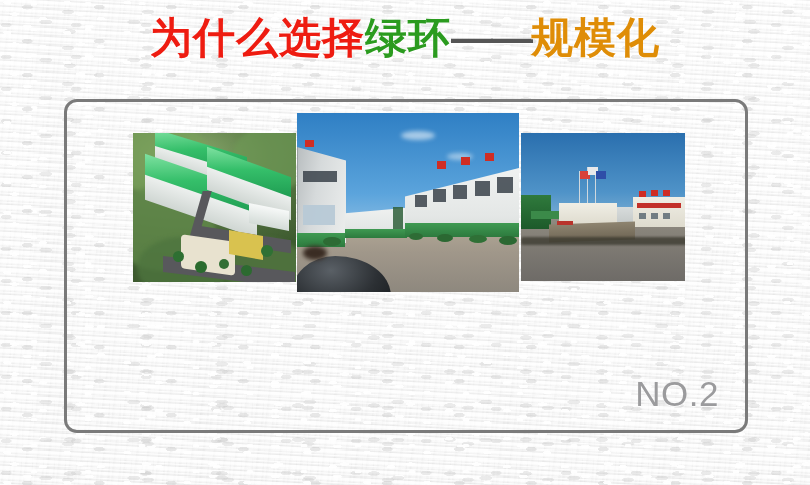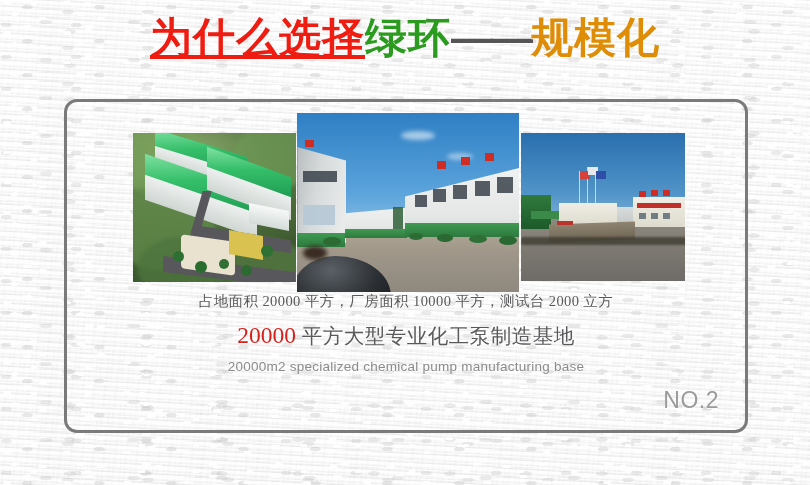--- a/index.html
+++ b/index.html
@@ -56,21 +56,21 @@
   #main-title {
     margin: 0;
     padding-top: 14px;
     font-size: 42px;
     font-weight: bold;
     line-height: 1.12;
     letter-spacing: 1px;
     white-space: nowrap;
     text-shadow: 0 1px 0 rgba(255,255,255,.85);
   }
-  .t-red    { color: #ee1c11; text-decoration: underline; }
+  .t-red    { color: #ee1c11; }
   .t-green  { color: #2b9b1f; }
   .t-orange { color: #df8d07; }
   .t-dash   { color: #555555; letter-spacing: -2px; }
 
   #sub-title {
     margin: 5px 0 0 0;
     font-size: 17.5px;
     font-weight: bold;
     color: #5d5d5d;
     letter-spacing: .2px;
@@ -243,21 +243,21 @@
     color: #8b8b8d;
     letter-spacing: .25px;
     text-shadow: 0 1px 0 rgba(255,255,255,.7);
   }
 
   
   #no-badge {
     position: absolute;
     right: 26px;
     bottom: 16px;
-    font-size: 23px;
+    font-size: 35px;
     color: #9b9b9d;
     letter-spacing: .5px;
     text-shadow: 0 1px 0 rgba(255,255,255,.8);
   }
 </style>
 </head>
 <body>
 
 <div id="page">
 
@@ -370,22 +370,17 @@
         <div class="win" style="left:142px; top:80px; width:7px; height:6px; background:#5d6b74;"></div>
 
         <div class="signwall" style="left:28px; top:90px; width:86px; height:18px; transform:skewY(-2deg);"></div>
         <div class="roof-sign" style="left:36px; top:88px; width:16px; height:4px; background:#b9342c;"></div>
 
         <div class="grass-blob" style="left:0; top:104px; width:170px; height:8px; background:rgba(58,56,46,.75); border-radius:2px; filter:blur(1px);"></div>
       </div>
 
     </div>
 
-    <div id="captions">
-      <p id="cap-line1">占地面积 20000 平方，厂房面积 10000 平方，测试台 2000 立方</p>
-      <p id="cap-line2"><span class="num">20000</span><span> 平方大型专业化工泵制造基地</span></p>
-      <p id="cap-line3">20000m2 specialized chemical pump manufacturing base</p>
-    </div>
 
     <div id="no-badge">NO.2</div>
 
   </div>
 </div>
 
 </body></html>

